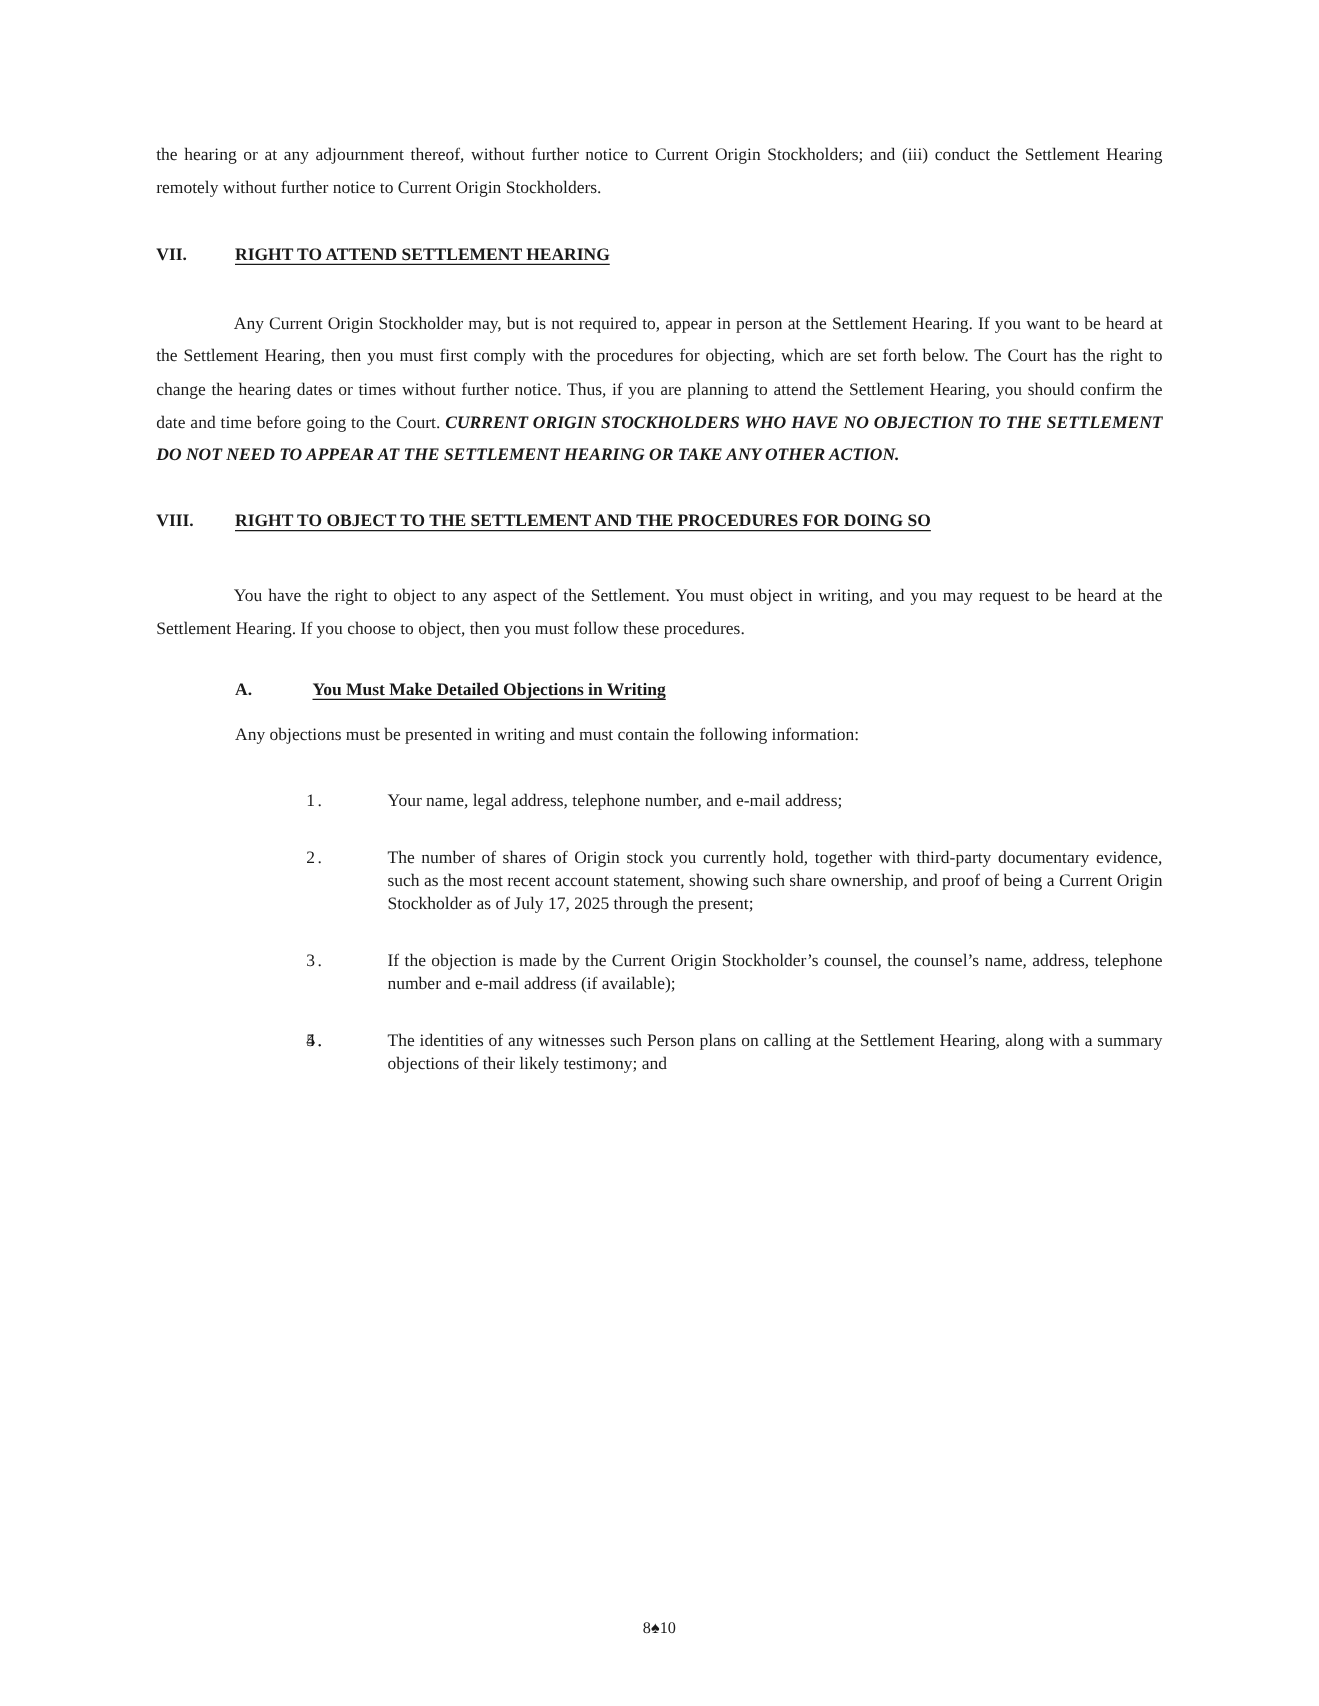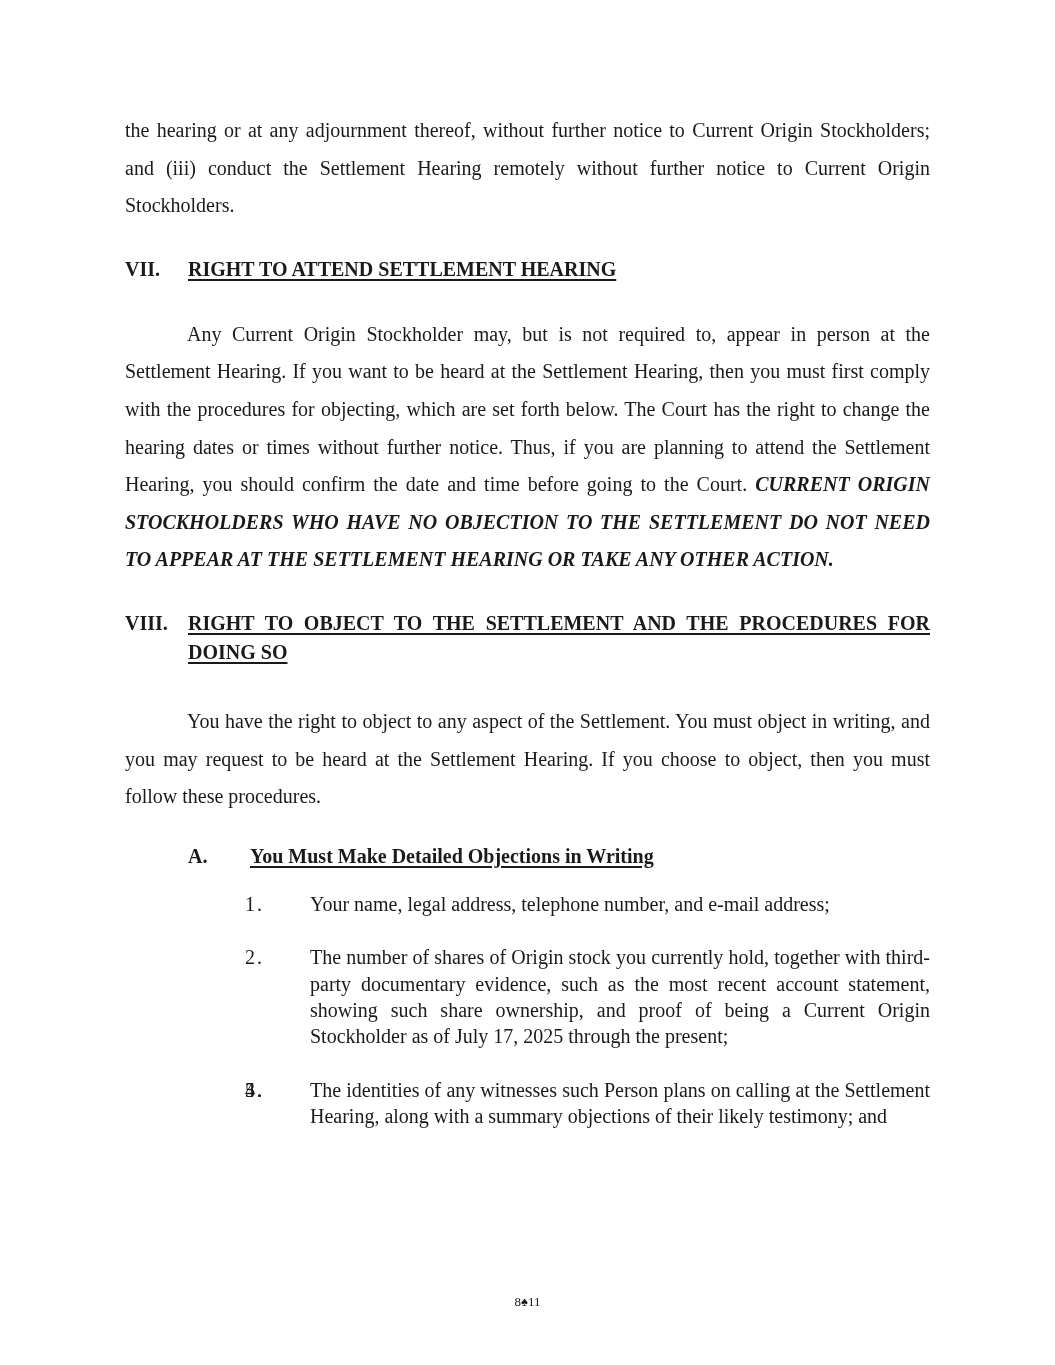--- a/index.html
+++ b/index.html
@@ -10,21 +10,21 @@
     position: relative;
     font-family: "Liberation Serif", "DejaVu Serif", serif;
     color: #1a1a1a;
   }
   .page {
     position: absolute;
     top: 0; left: 0;
     width: 1055px;
     height: 1144px;
     padding: 112px 125px 0 125px;
-    font-size: 20px;
+    font-size: 14px;
   }
   .para {
     text-align: justify;
     line-height: 1.88;
   }
   .para.indent { text-indent: 62px; }
   .emph { font-weight: bold; font-style: italic; }
 
   .heading {
     position: relative;
@@ -114,43 +114,45 @@
 
   <div class="spacer-s8"></div>
 
   <p class="para indent">You have the right to object to any aspect of the Settlement. You must object in writing, and you may request to be heard at the Settlement Hearing. If you choose to object, then you must follow these procedures.</p>
 
   <div class="sub-heading">
     <span class="sub-label">A.</span>
     <span class="sub-title">You Must Make Detailed Objections in Writing</span>
   </div>
 
+  <p class="sub-intro">Any objections must be presented in writing and must contain the following information:</p>
 
   <div class="obj-list">
 
     <div class="list-item">
       <span class="li-num">1.</span>
       <span>Your name, legal address, telephone number, and e-mail address;</span>
     </div>
 
     <div class="list-item">
       <span class="li-num">2.</span>
       <span>The number of shares of Origin stock you currently hold, together with third-party documentary evidence, such as the most recent account statement, showing such share ownership, and proof of being a Current Origin Stockholder as of July 17, 2025 through the present;</span>
     </div>
 
     <div class="list-item">
       <span class="li-num">3.</span>
+      <span>If the objection is made by the Current Origin Stockholder’s counsel, the counsel’s name, address, telephone number and e-mail address (if available);</span>
     </div>
 
     <div class="list-item">
       <span class="li-num">4.</span>
     </div>
 
     <div class="list-item">
       <span class="li-num">5.</span>
       <span>The identities of any witnesses such Person plans on calling at the Settlement Hearing, along with a summary objections of their likely testimony; and</span>
     </div>
 
   </div>
 
 </div>
 
-<div class="footer">8♠11</div>
+<div class="footer">8♠10</div>
 
 </body></html>

